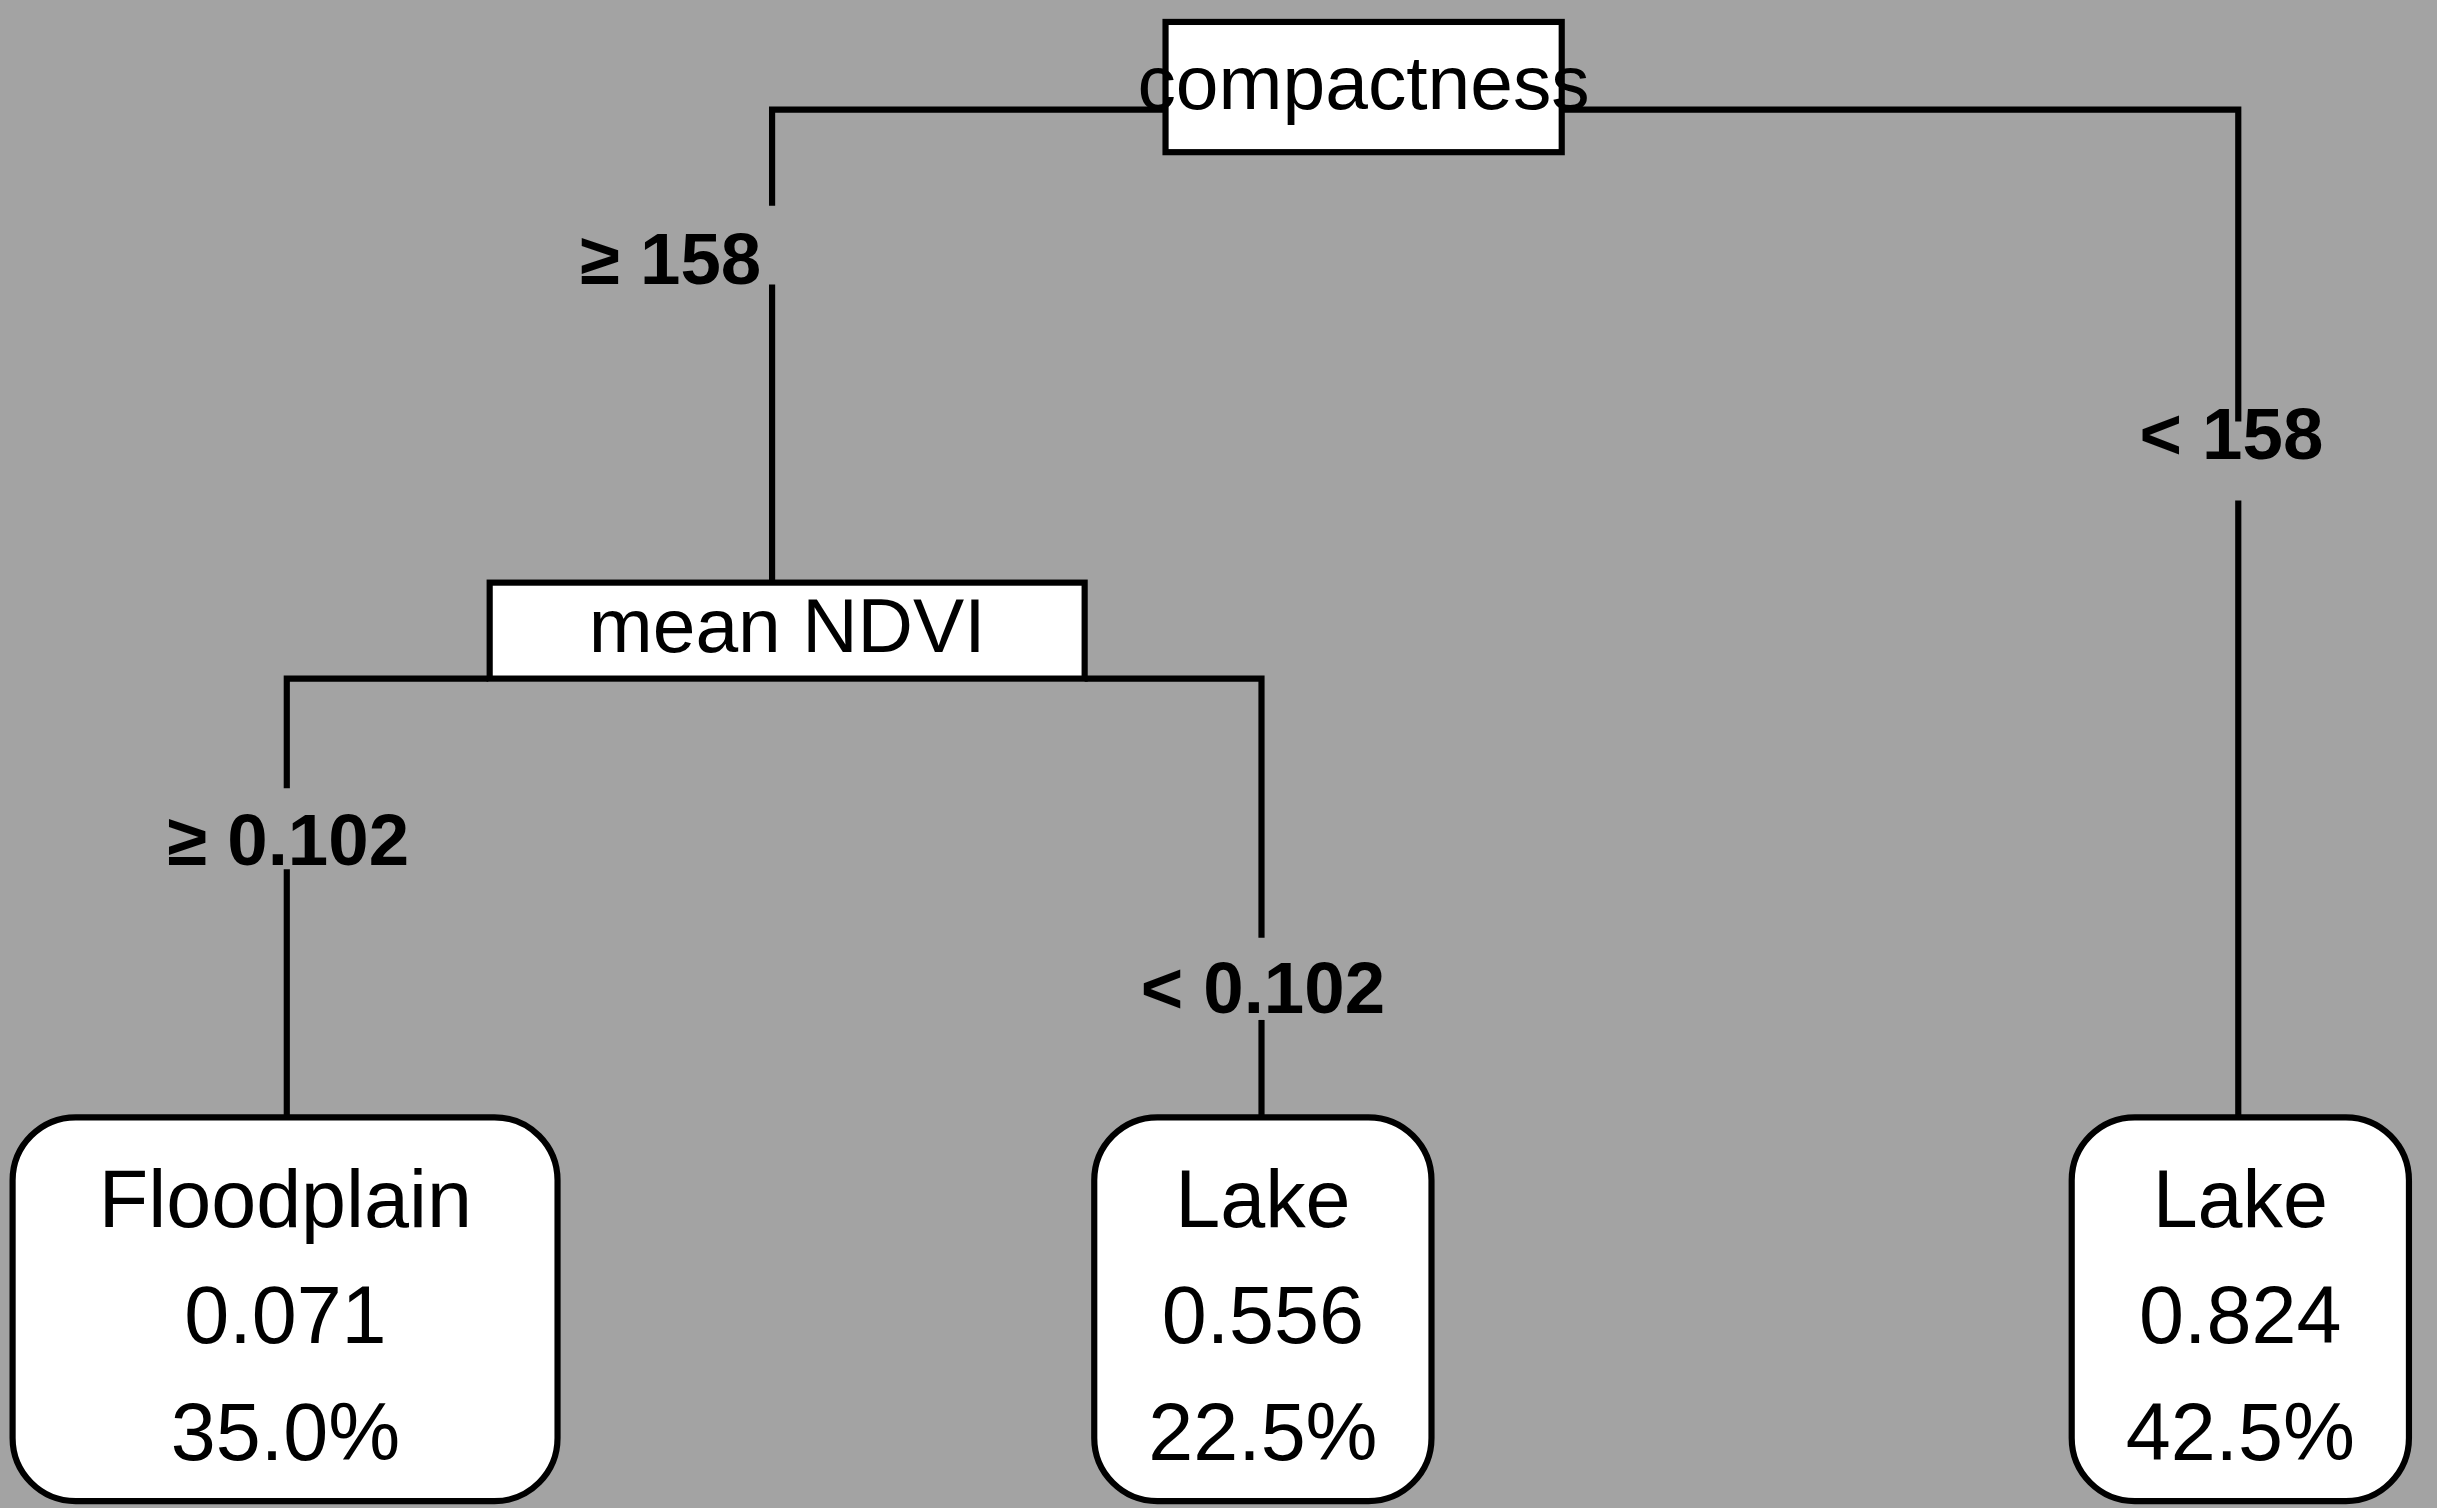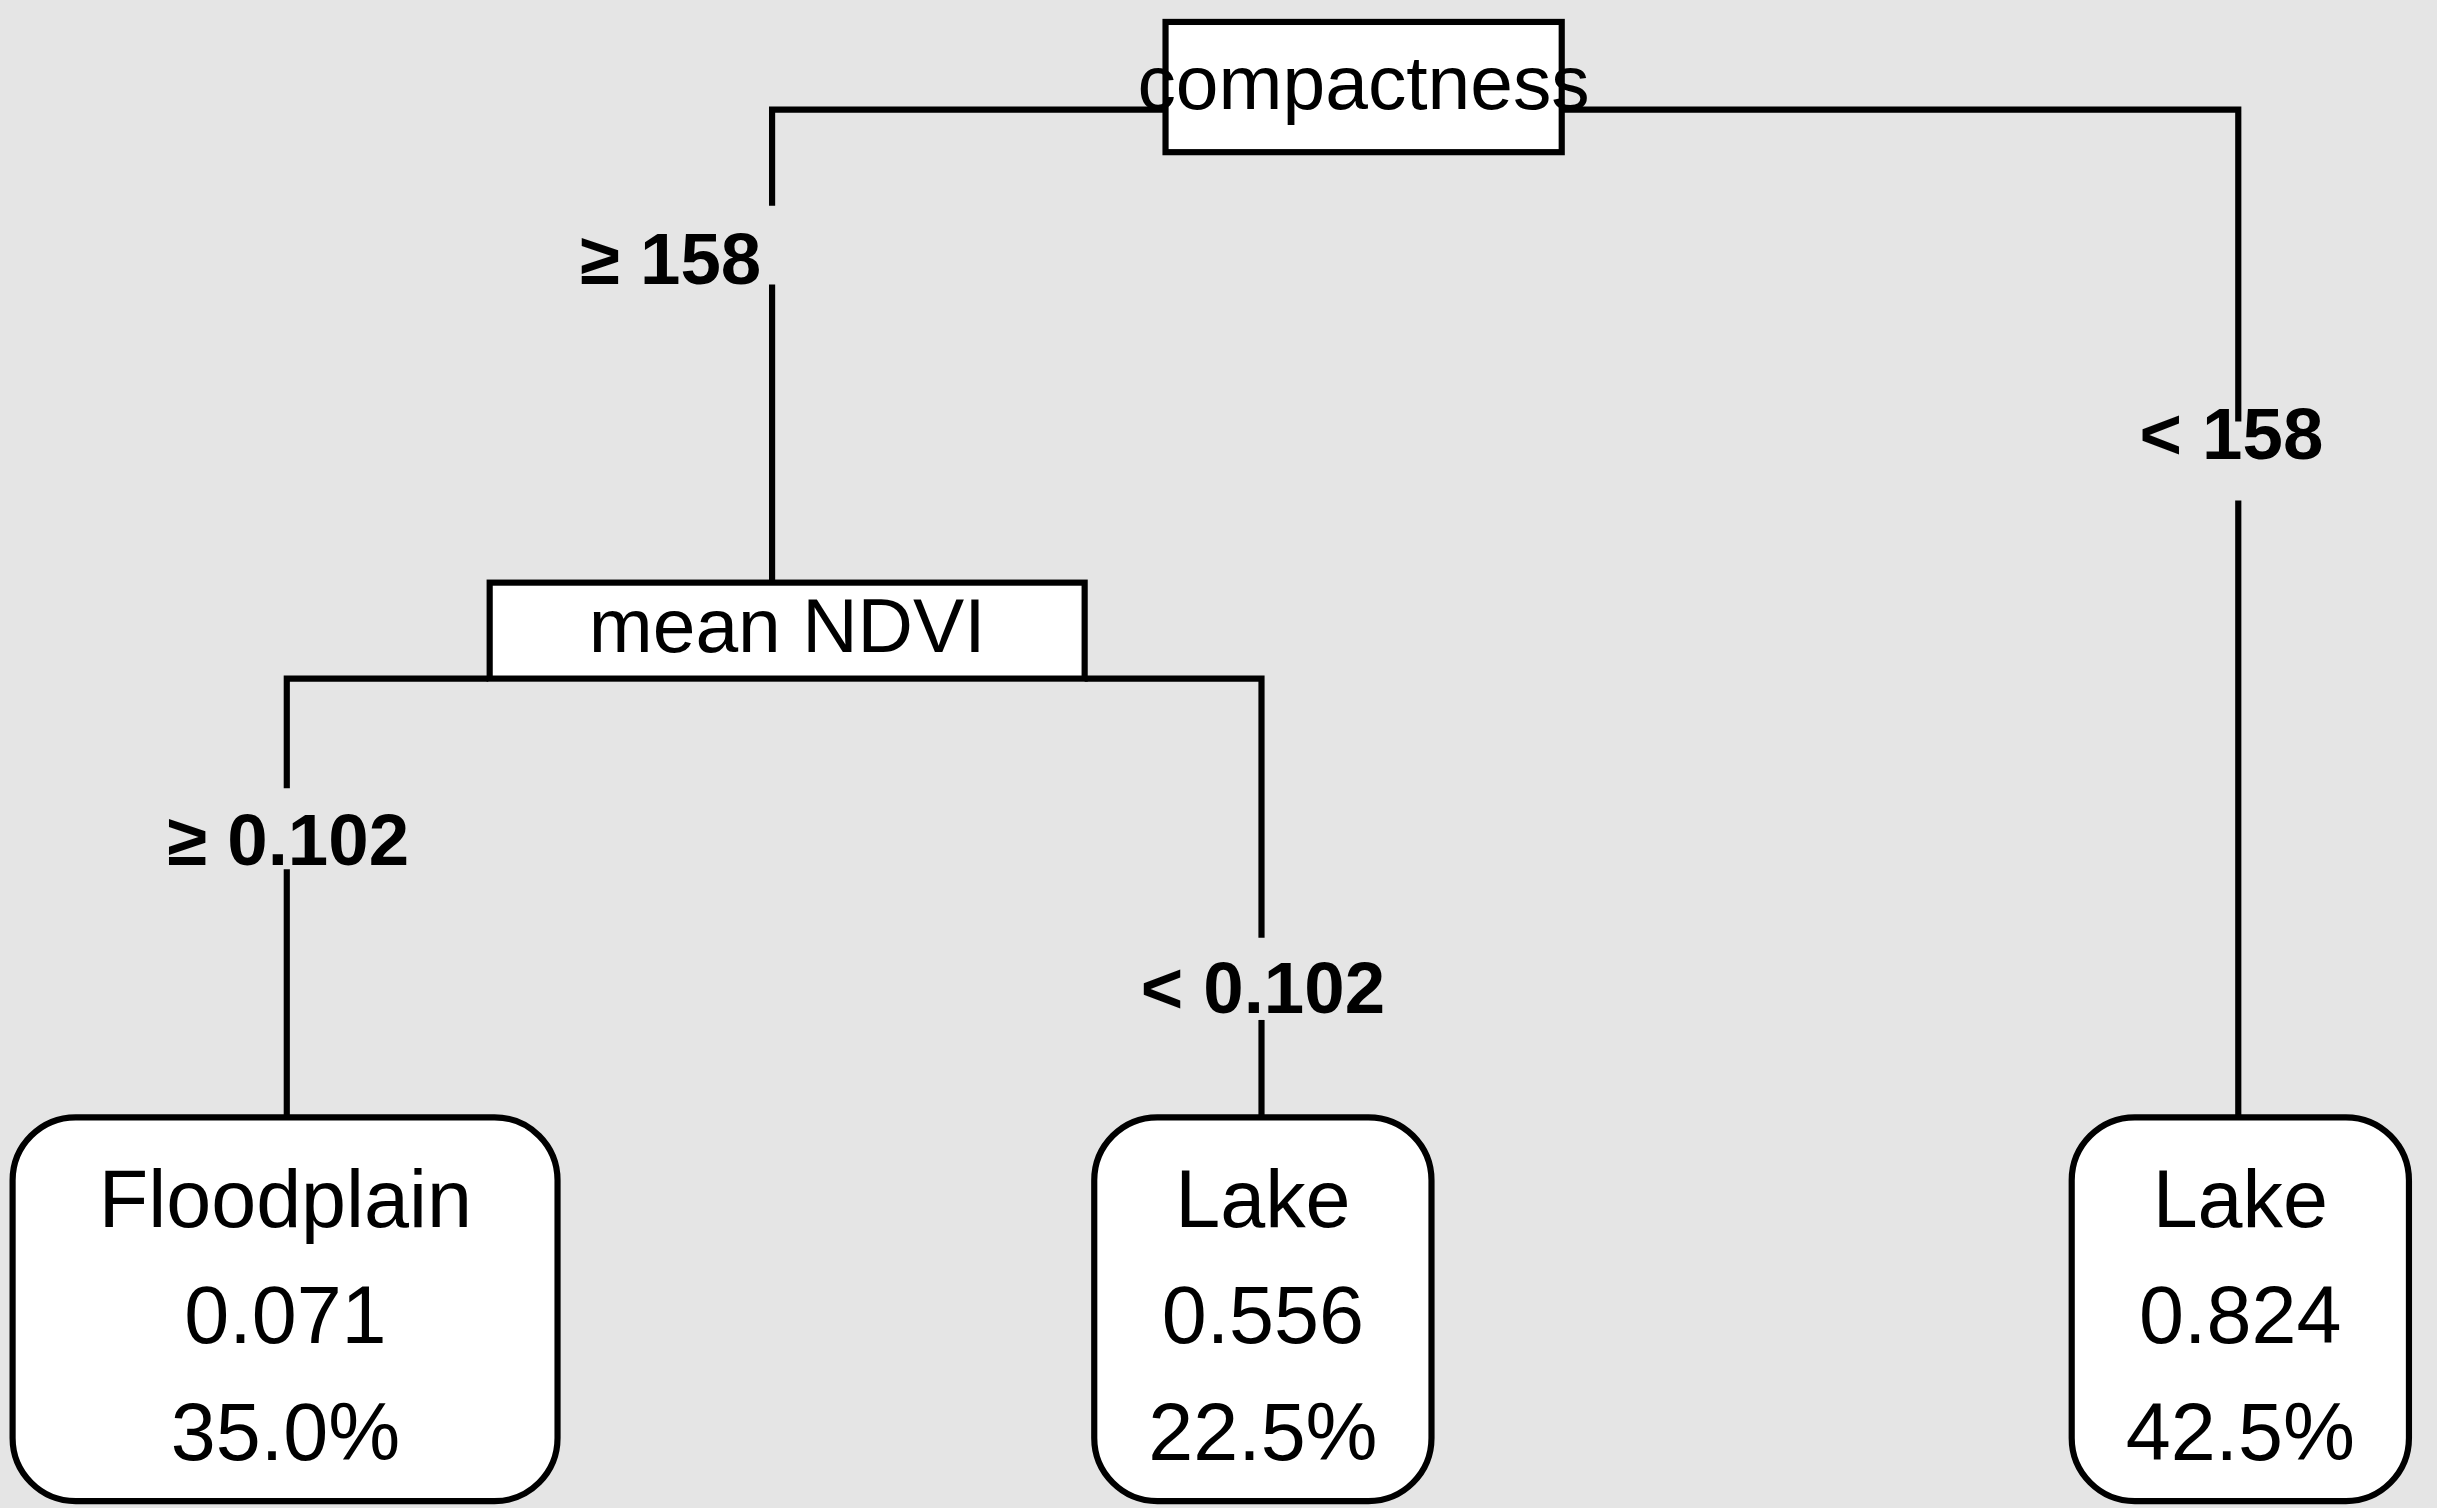--- a/index.html
+++ b/index.html
@@ -4,21 +4,21 @@
 <style>
   html, body {
     margin: 0;
     padding: 0;
     background: #ffffff;
   }
   #stage {
     position: relative;
     width: 2438px;
     height: 1508px;
-    background: #e5e5e5;
+    background: #a3a3a3;
     overflow: hidden;
     font-family: "Liberation Sans", sans-serif;
     color: #000000;
   }
   svg.tree-canvas {
     position: absolute;
     left: 0;
     top: 0;
     width: 2438px;
     height: 1508px;

